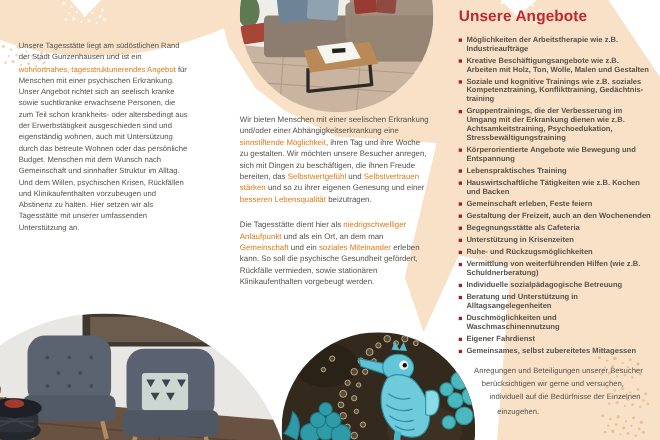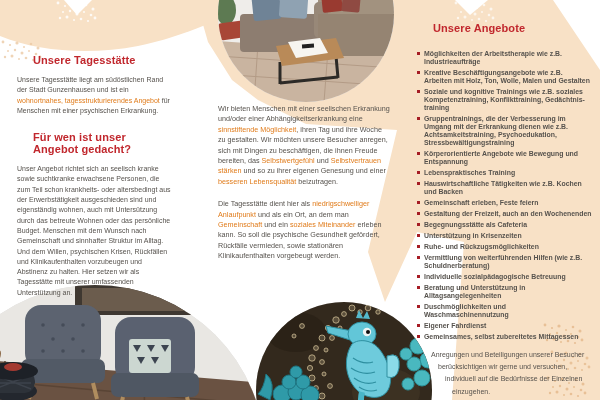--- a/index.html
+++ b/index.html
@@ -2,21 +2,21 @@
 <html><head>
 <meta charset="utf-8">
 <style>
   html,body{margin:0;padding:0;background:#888;}
   .page{position:relative;width:600px;height:400px;background:#ffffff;overflow:hidden;
         font-family:"Liberation Sans",sans-serif;color:#56524d;margin:0 auto;}
   .bg{position:absolute;left:0;top:0;z-index:0;}
   .photo{position:absolute;border-radius:50%;overflow:hidden;z-index:1;background:#ddd;}
   .photo svg{display:block;width:100%;height:100%;}
   .col{position:absolute;z-index:2;}
-  .hd{font-size:11px;font-weight:bold;color:#c1272d;margin:16px;letter-spacing:.1px;}
+  .hd{font-size:14px;font-weight:bold;color:#c1272d;margin:0;letter-spacing:.1px;}
   .para{font-size:7px;line-height:10.3px;margin:0;}
   #col-left{left:17px;top:38px;width:157px;}
   #col-left .hd1{margin-bottom:9px;}
   #col-left .hd2{margin-top:15px;margin-bottom:9px;}
   #col-mid{left:218px;top:104px;width:173px;}
   #col-mid .hd{margin-bottom:10px;}
   #col-mid .para{font-size:7.2px;line-height:10.4px;}
   #col-mid .p2{margin-top:12px;}
   #col-right{left:417px;top:6px;width:175px;}
   .items{margin-top:11px;}
@@ -212,23 +212,21 @@
           <circle cx="158" cy="62" r="7"></circle>
         <circle cx="168" cy="32" r="7"></circle>
           <circle cx="150" cy="52" r="6"></circle>
           <circle cx="166" cy="76" r="8"></circle>
         <circle cx="152" cy="82" r="6"></circle>
       </g>
     </svg>
   </div>
 
   <div class="col" id="col-left">
-    <h2 class="hd hd1">Unsere Tagesstätte</h2>
     <p class="para"><span>Unsere Tagesstätte liegt am südöstlichen Rand der Stadt Gunzenhausen und ist ein </span><span class="hl">wohnortnahes, tagesstrukturierendes Angebot</span><span> für Menschen mit einer psychischen Erkrankung.</span></p>
-    <h2 class="hd hd2">Für wen ist unser Angebot gedacht?</h2>
     <p class="para">Unser Angebot richtet sich an seelisch kranke sowie suchtkranke erwachsene Personen, die zum Teil schon krankheits- oder altersbedingt aus der Erwerbstätigkeit ausgeschieden sind und eigenständig wohnen, auch mit Untersützung durch das betreute Wohnen oder das persönliche Budget. Menschen mit dem Wunsch nach Gemeinschaft und sinnhafter Struktur im Alltag. Und dem Willen, psychischen Krisen, Rückfällen und Klinikaufenthalten vorzubeugen und Abstinenz zu halten. Hier setzen wir als Tagesstätte mit unserer umfassenden Unterstützung an.</p>
   </div>
 
   <div class="col" id="col-mid">
     <p class="para p1"><span>Wir bieten Menschen mit einer seelischen Erkrankung und/oder einer Abhängigkeitserkrankung eine </span><span class="hl">sinnstiftende Möglichkeit</span><span>, ihren Tag und ihre Woche zu gestalten. Wir möchten unsere Besucher anregen, sich mit Dingen zu beschäftigen, die ihnen Freude bereiten, das </span><span class="hl">Selbstwertgefühl</span><span> und </span><span class="hl">Selbstvertrauen stärken</span><span> und so zu ihrer eigenen Genesung und einer </span><span class="hl">besseren Lebensqualität</span><span> beizutragen.</span></p>
     <p class="para p2"><span>Die Tagesstätte dient hier als </span><span class="hl">niedrigschwelliger Anlaufpunkt</span><span> und als ein Ort, an dem man </span><span class="hl">Gemeinschaft</span><span> und ein </span><span class="hl">soziales Miteinander</span><span> erleben kann. So soll die psychische Gesundheit gefördert, Rückfälle vermieden, sowie stationären Klinikaufenthalten vorgebeugt werden.</span></p>
   </div>
 
   <div class="col" id="col-right">
     <h2 class="hd">Unsere Angebote</h2>

